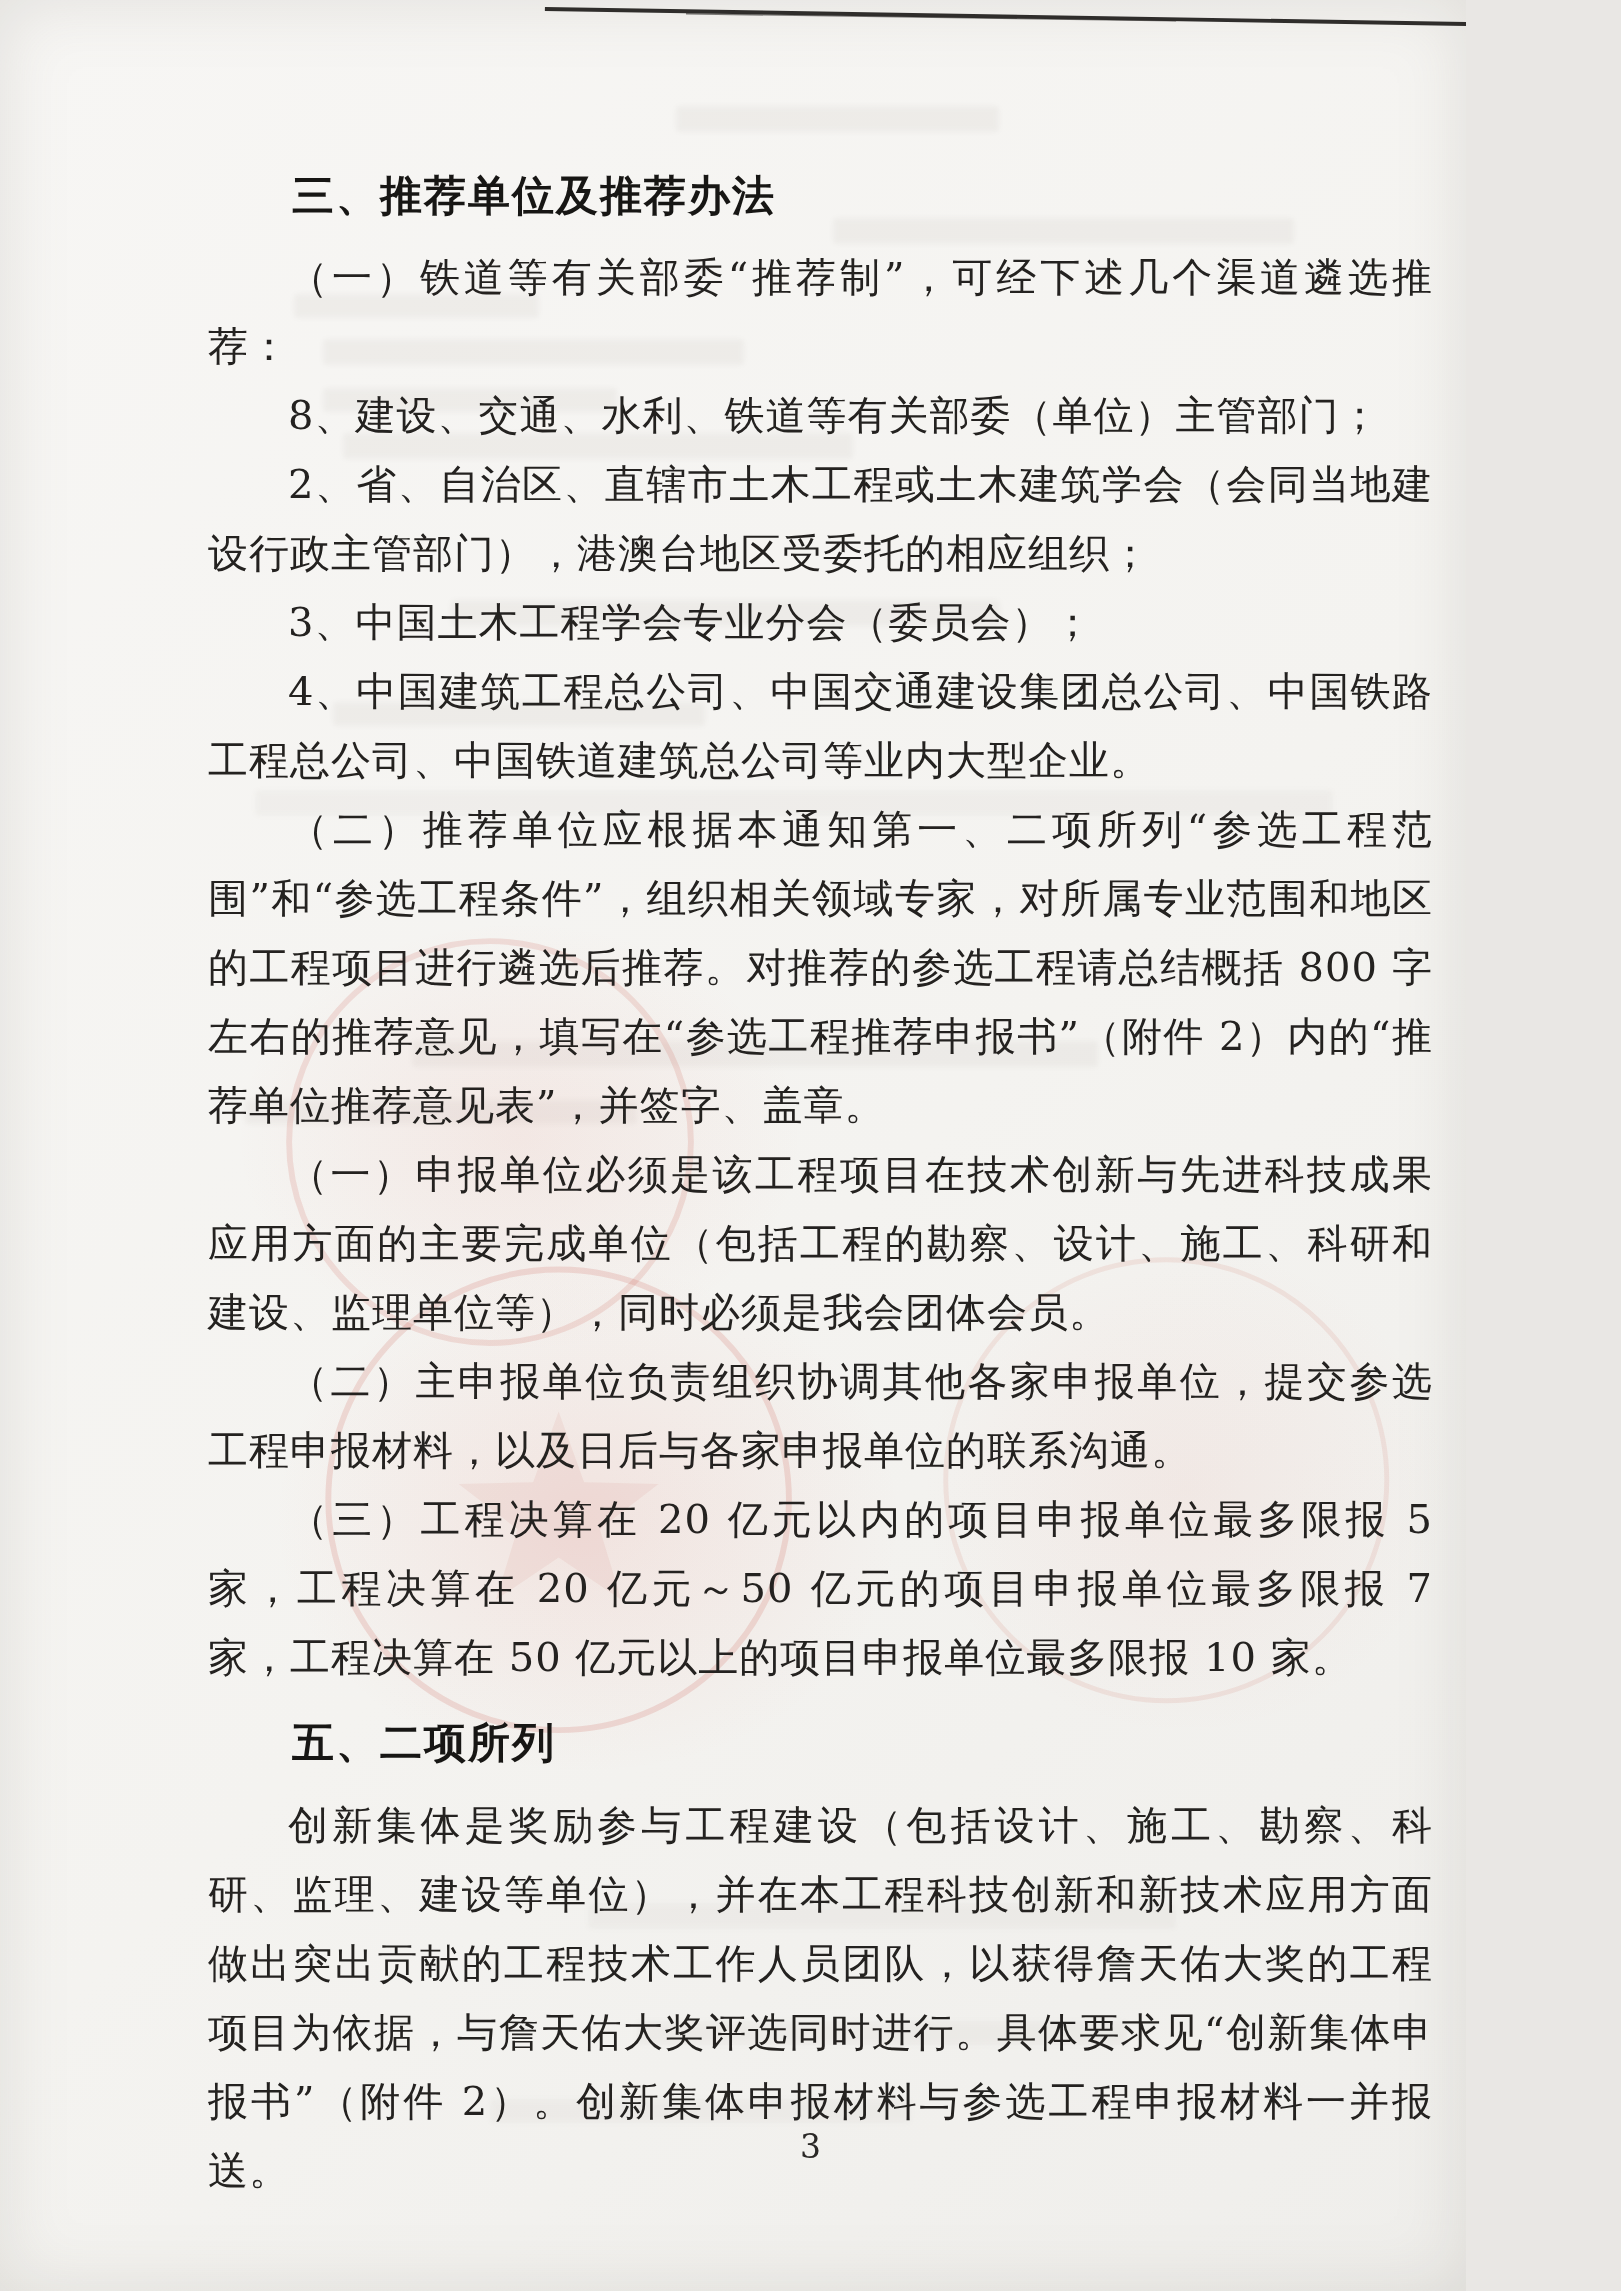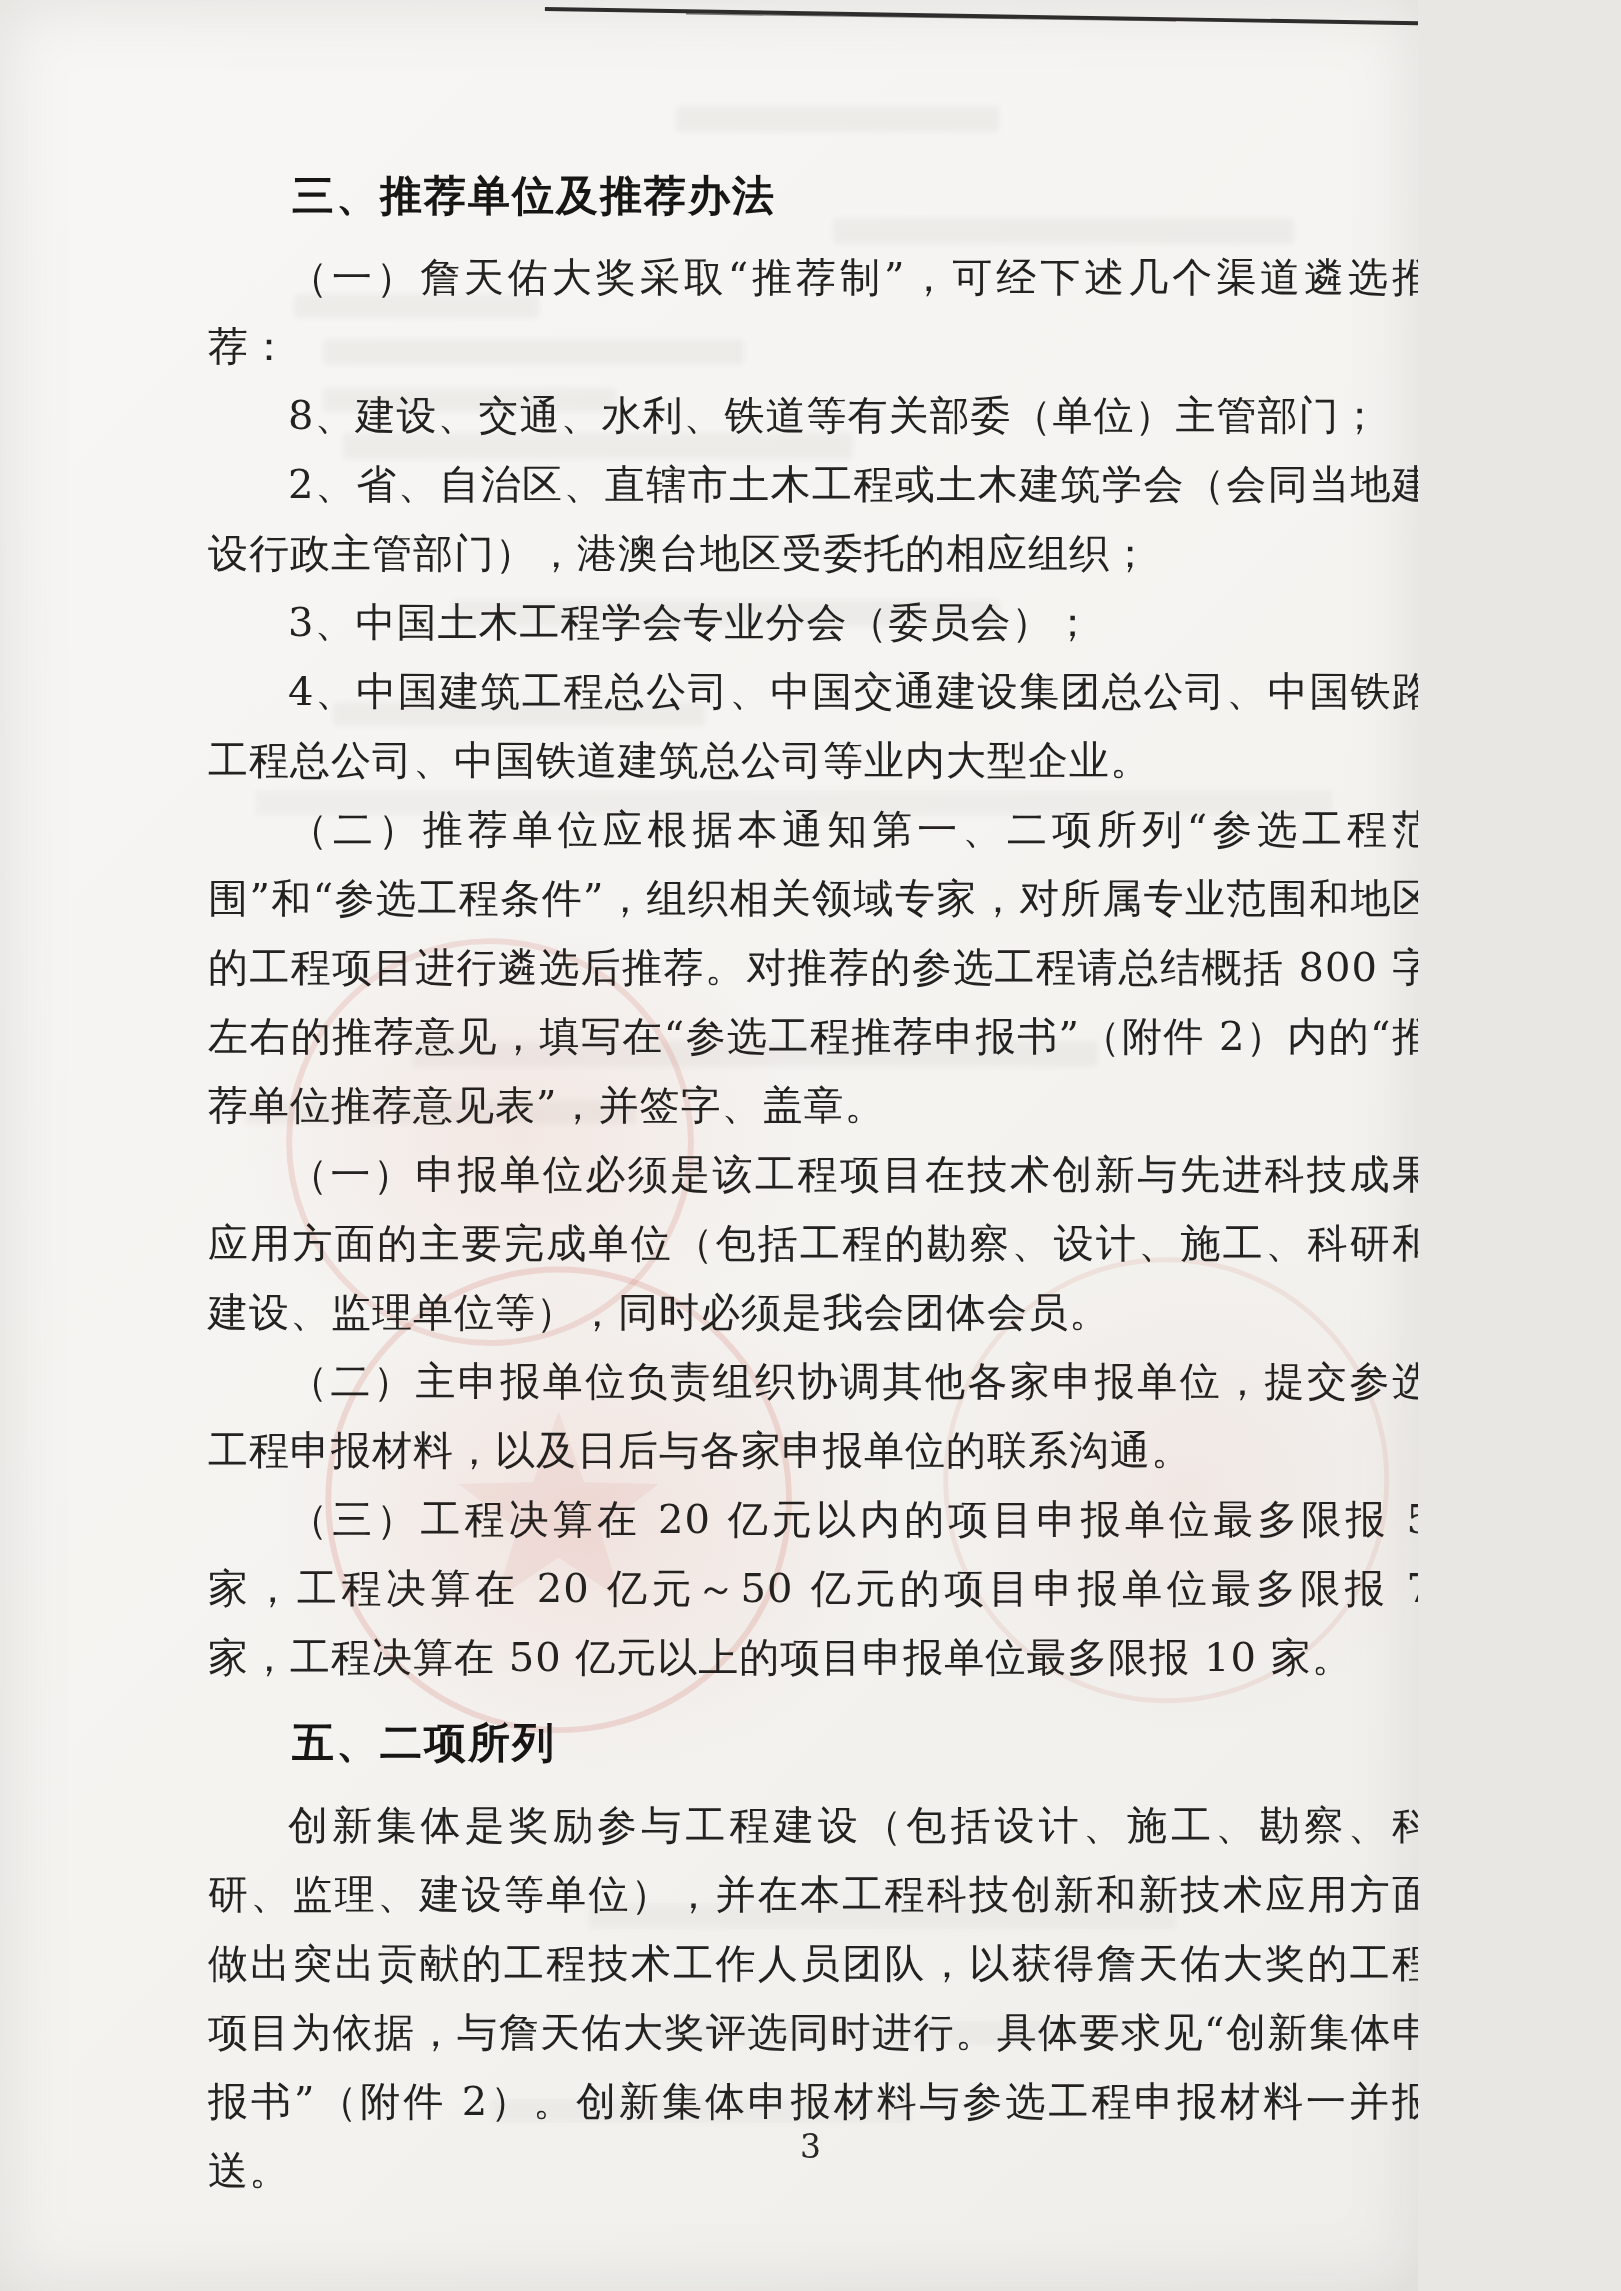--- a/index.html
+++ b/index.html
@@ -3,20 +3,21 @@
 <meta charset="utf-8">
 <style>
   html,body{margin:0;padding:0;background:#e9e7e4;}
   .page{
     position:relative;
     width:1418px;height:2292px;
     background:linear-gradient(135deg,#f7f6f4 0%,#f4f3f0 55%,#efeeeb 100%);
     overflow:hidden;
     box-shadow:inset 0 0 69px rgba(125,120,112,0.18);
     font-family:"DejaVu Serif","Liberation Serif",serif;
+    padding-left:48px;
   }
   
   .content{
     position:absolute;left:208px;top:145px;width:1225px;
     color:#242220;font-size:40px;line-height:69px;
     text-align:justify;
   }
   .para{margin:0;text-indent:2em;letter-spacing:1px;}
   .heading{
     font-family:"DejaVu Sans","Liberation Sans",sans-serif;
@@ -80,21 +81,21 @@
   <div class="wash w3"></div>
   <svg class="stamp-svg" width="1621" height="2292" viewBox="0 0 1654 2338">
     <circle cx="500" cy="1165" r="205" fill="none" stroke="rgba(196,74,60,0.14)" stroke-width="6"></circle>
     <circle cx="570" cy="1530" r="235" fill="none" stroke="rgba(196,74,60,0.16)" stroke-width="6"></circle>
     <circle cx="1190" cy="1510" r="225" fill="none" stroke="rgba(196,74,60,0.10)" stroke-width="5"></circle>
     <path d="M570 1440 L596 1512 L672 1514 L612 1560 L634 1632 L570 1589 L506 1632 L528 1560 L468 1514 L544 1512 Z" fill="rgba(196,74,60,0.07)"></path>
   </svg>
 
   <main class="content">
       <div class="heading">三、推荐单位及推荐办法</div>
-      <div class="para">（一）詹天佑大奖采取“推荐制”，可经下述几个渠道遴选推荐：</div>
+      <div class="para">（一）铁道等有关部委“推荐制”，可经下述几个渠道遴选推荐：</div>
       <div class="para">8、建设、交通、水利、铁道等有关部委（单位）主管部门；</div>
       <div class="para">2、省、自治区、直辖市土木工程或土木建筑学会（会同当地建设行政主管部门），港澳台地区受委托的相应组织；</div>
       <div class="para">3、中国土木工程学会专业分会（委员会）；</div>
       <div class="para">4、中国建筑工程总公司、中国交通建设集团总公司、中国铁路工程总公司、中国铁道建筑总公司等业内大型企业。</div>
       <div class="para">（二）推荐单位应根据本通知第一、二项所列“参选工程范围”和“参选工程条件”，组织相关领域专家，对所属专业范围和地区的工程项目进行遴选后推荐。对推荐的参选工程请总结概括 800 字左右的推荐意见，填写在“参选工程推荐申报书”（附件 2）内的“推荐单位推荐意见表”，并签字、盖章。</div>
       <div class="para">（一）申报单位必须是该工程项目在技术创新与先进科技成果应用方面的主要完成单位（包括工程的勘察、设计、施工、科研和建设、监理单位等），同时必须是我会团体会员。</div>
       <div class="para">（二）主申报单位负责组织协调其他各家申报单位，提交参选工程申报材料，以及日后与各家申报单位的联系沟通。</div>
       <div class="para">（三）工程决算在 20 亿元以内的项目申报单位最多限报 5 家，工程决算在 20 亿元～50 亿元的项目申报单位最多限报 7 家，工程决算在 50 亿元以上的项目申报单位最多限报 10 家。</div>
       <div class="heading">五、二项所列</div>
       <div class="para">创新集体是奖励参与工程建设（包括设计、施工、勘察、科研、监理、建设等单位），并在本工程科技创新和新技术应用方面做出突出贡献的工程技术工作人员团队，以获得詹天佑大奖的工程项目为依据，与詹天佑大奖评选同时进行。具体要求见“创新集体申报书”（附件 2）。创新集体申报材料与参选工程申报材料一并报送。</div>

